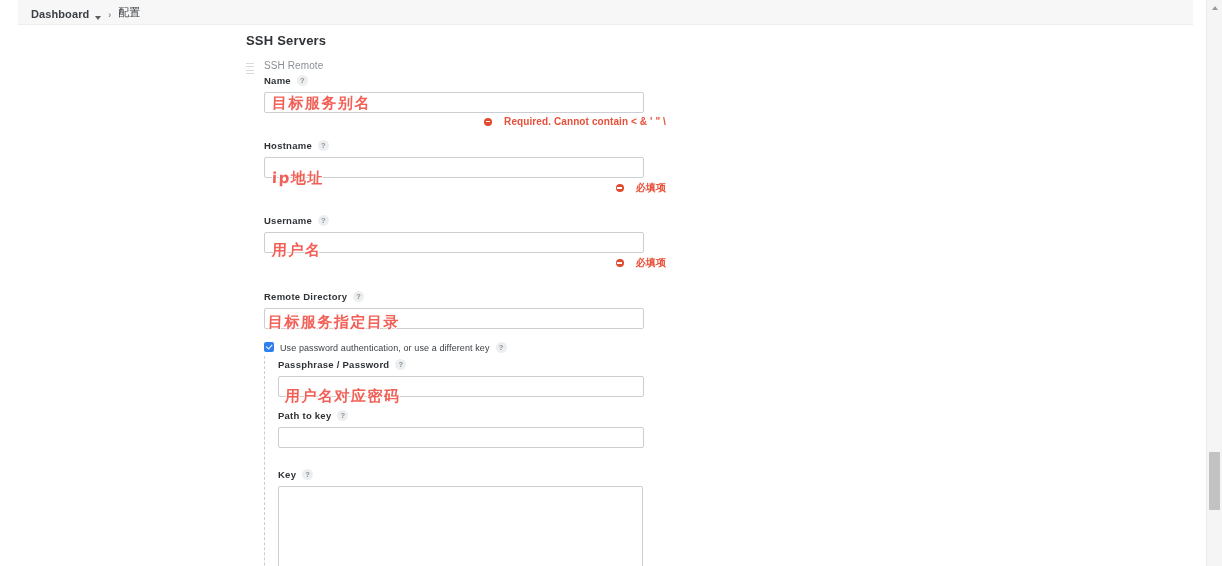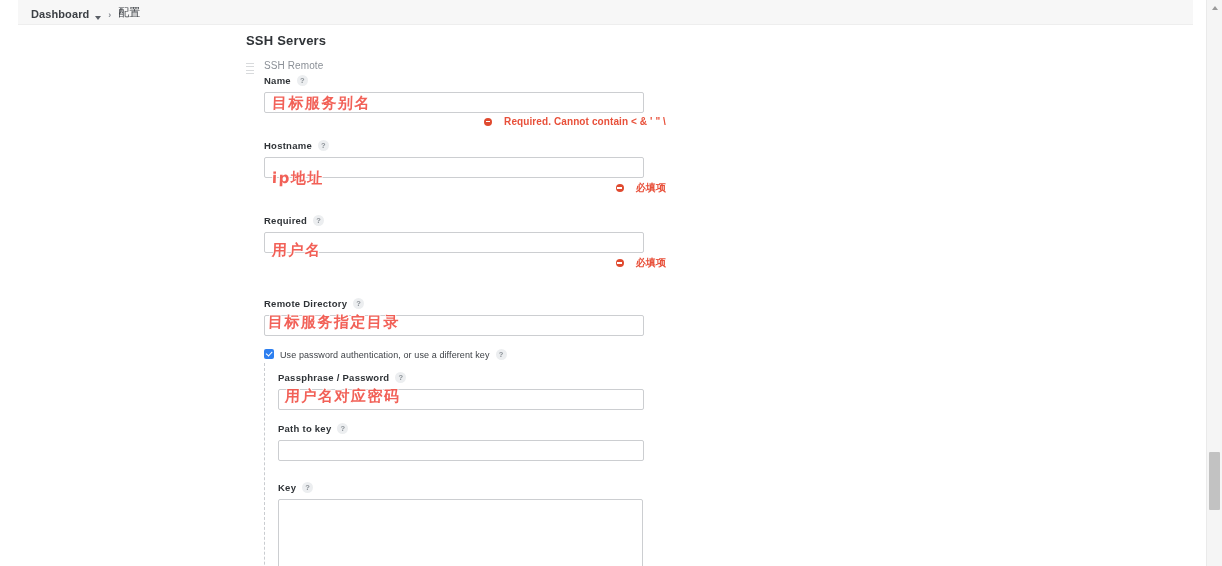--- a/index.html
+++ b/index.html
@@ -203,21 +203,21 @@
     content: "";
     position: absolute;
     left: 0; top: 14px; bottom: -40px;
     border-left: 1px dashed #c9ccd0;
   }
   .chk-row {
     display: flex;
     align-items: flex-start;
     gap: 6px;
     margin-left: -14px;
-    margin-bottom: 12px;
+    margin-bottom: 6px;
   }
   .chkbox {
     width: 10px; height: 10px;
     border-radius: 2px;
     background: #2d7ff0;
     position: relative;
     flex: none;
     cursor: pointer;
   }
   .chkbox::after {
@@ -317,31 +317,31 @@
         </div>
         <input class="inp" type="text" value="" style="">
         <div class="err">
           <span class="err-dot"></span>
           <span>必填项</span>
         </div>
       </div>
 
       <div class="field" style="margin-top:20px;">
         <div class="field-label">
-          <span>Required</span>
+          <span>Username</span>
           <span class="help">?</span>
         </div>
         <input class="inp" type="text" value="" style="">
         <div class="err">
           <span class="err-dot"></span>
           <span>必填项</span>
         </div>
       </div>
 
-      <div class="field" style="margin-top:28px;">
+      <div class="field" style="margin-top:21px;">
         <div class="field-label">
           <span>Remote Directory</span>
           <span class="help">?</span>
         </div>
         <input class="inp" type="text" value="" style="">
       </div>
 
       <div class="nested">
 
         <div class="chk-row">

